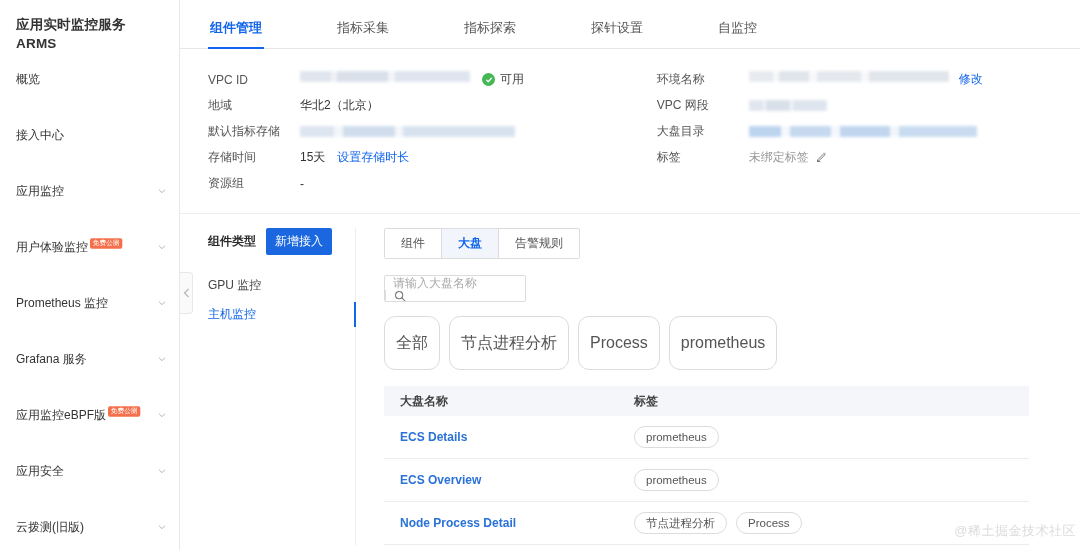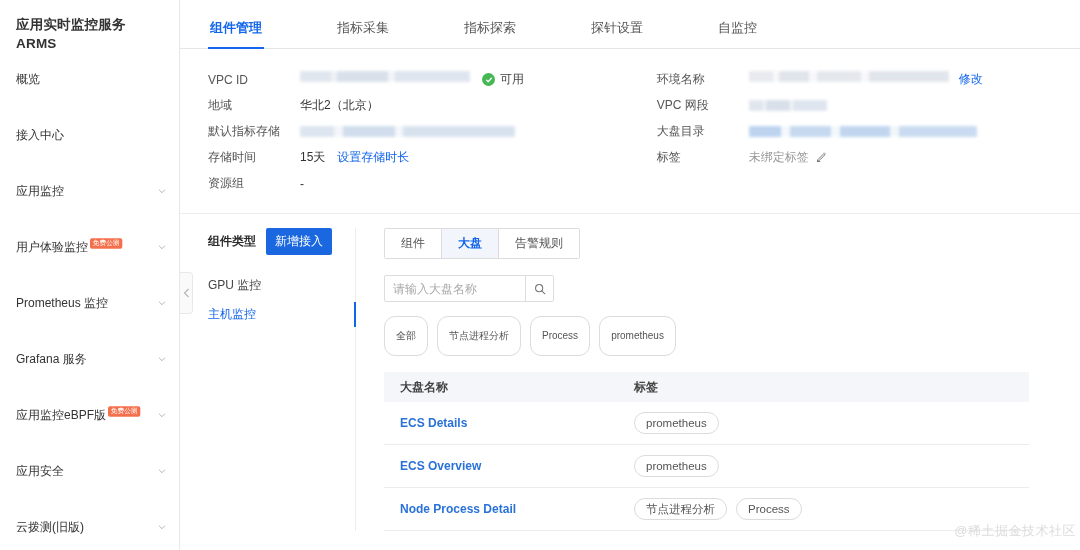--- a/index.html
+++ b/index.html
@@ -241,20 +241,21 @@
   .seg-btn.active { color: #1366ec; font-weight: bold; background: #f2f6fc; }
 
   .searchbox {
     margin-top: 16px;
     display: inline-flex;
     border: 1px solid #dcdcdc;
     border-radius: 2px;
     height: 27px;
     overflow: hidden;
     background: #fff;
+    flex-direction: column;
   }
   .searchbox input {
     border: none;
     outline: none;
     width: 140px;
     padding: 0 8px;
     font-size: 12px;
     font-family: inherit;
     color: #333;
     background: transparent;
@@ -266,23 +267,23 @@
     display: flex; align-items: center; justify-content: center;
     cursor: pointer;
     background: #fff;
     color: #777;
   }
 
   .chips { margin-top: 14px; display: flex; gap: 9px; }
   .chip {
     border: 1px solid #dcdcdc;
     border-radius: 11px;
-    font-size: 10px;
+    font-size: 16px;
     color: #555;
-    padding: 11px 11px;
+    padding: 18px 11px;
     cursor: pointer;
     background: #fff;
     white-space: nowrap;
     line-height: 16px;
   }
 
   
   .table { margin-top: 16px; width: 645px; }
   .thead {
     display: flex;

